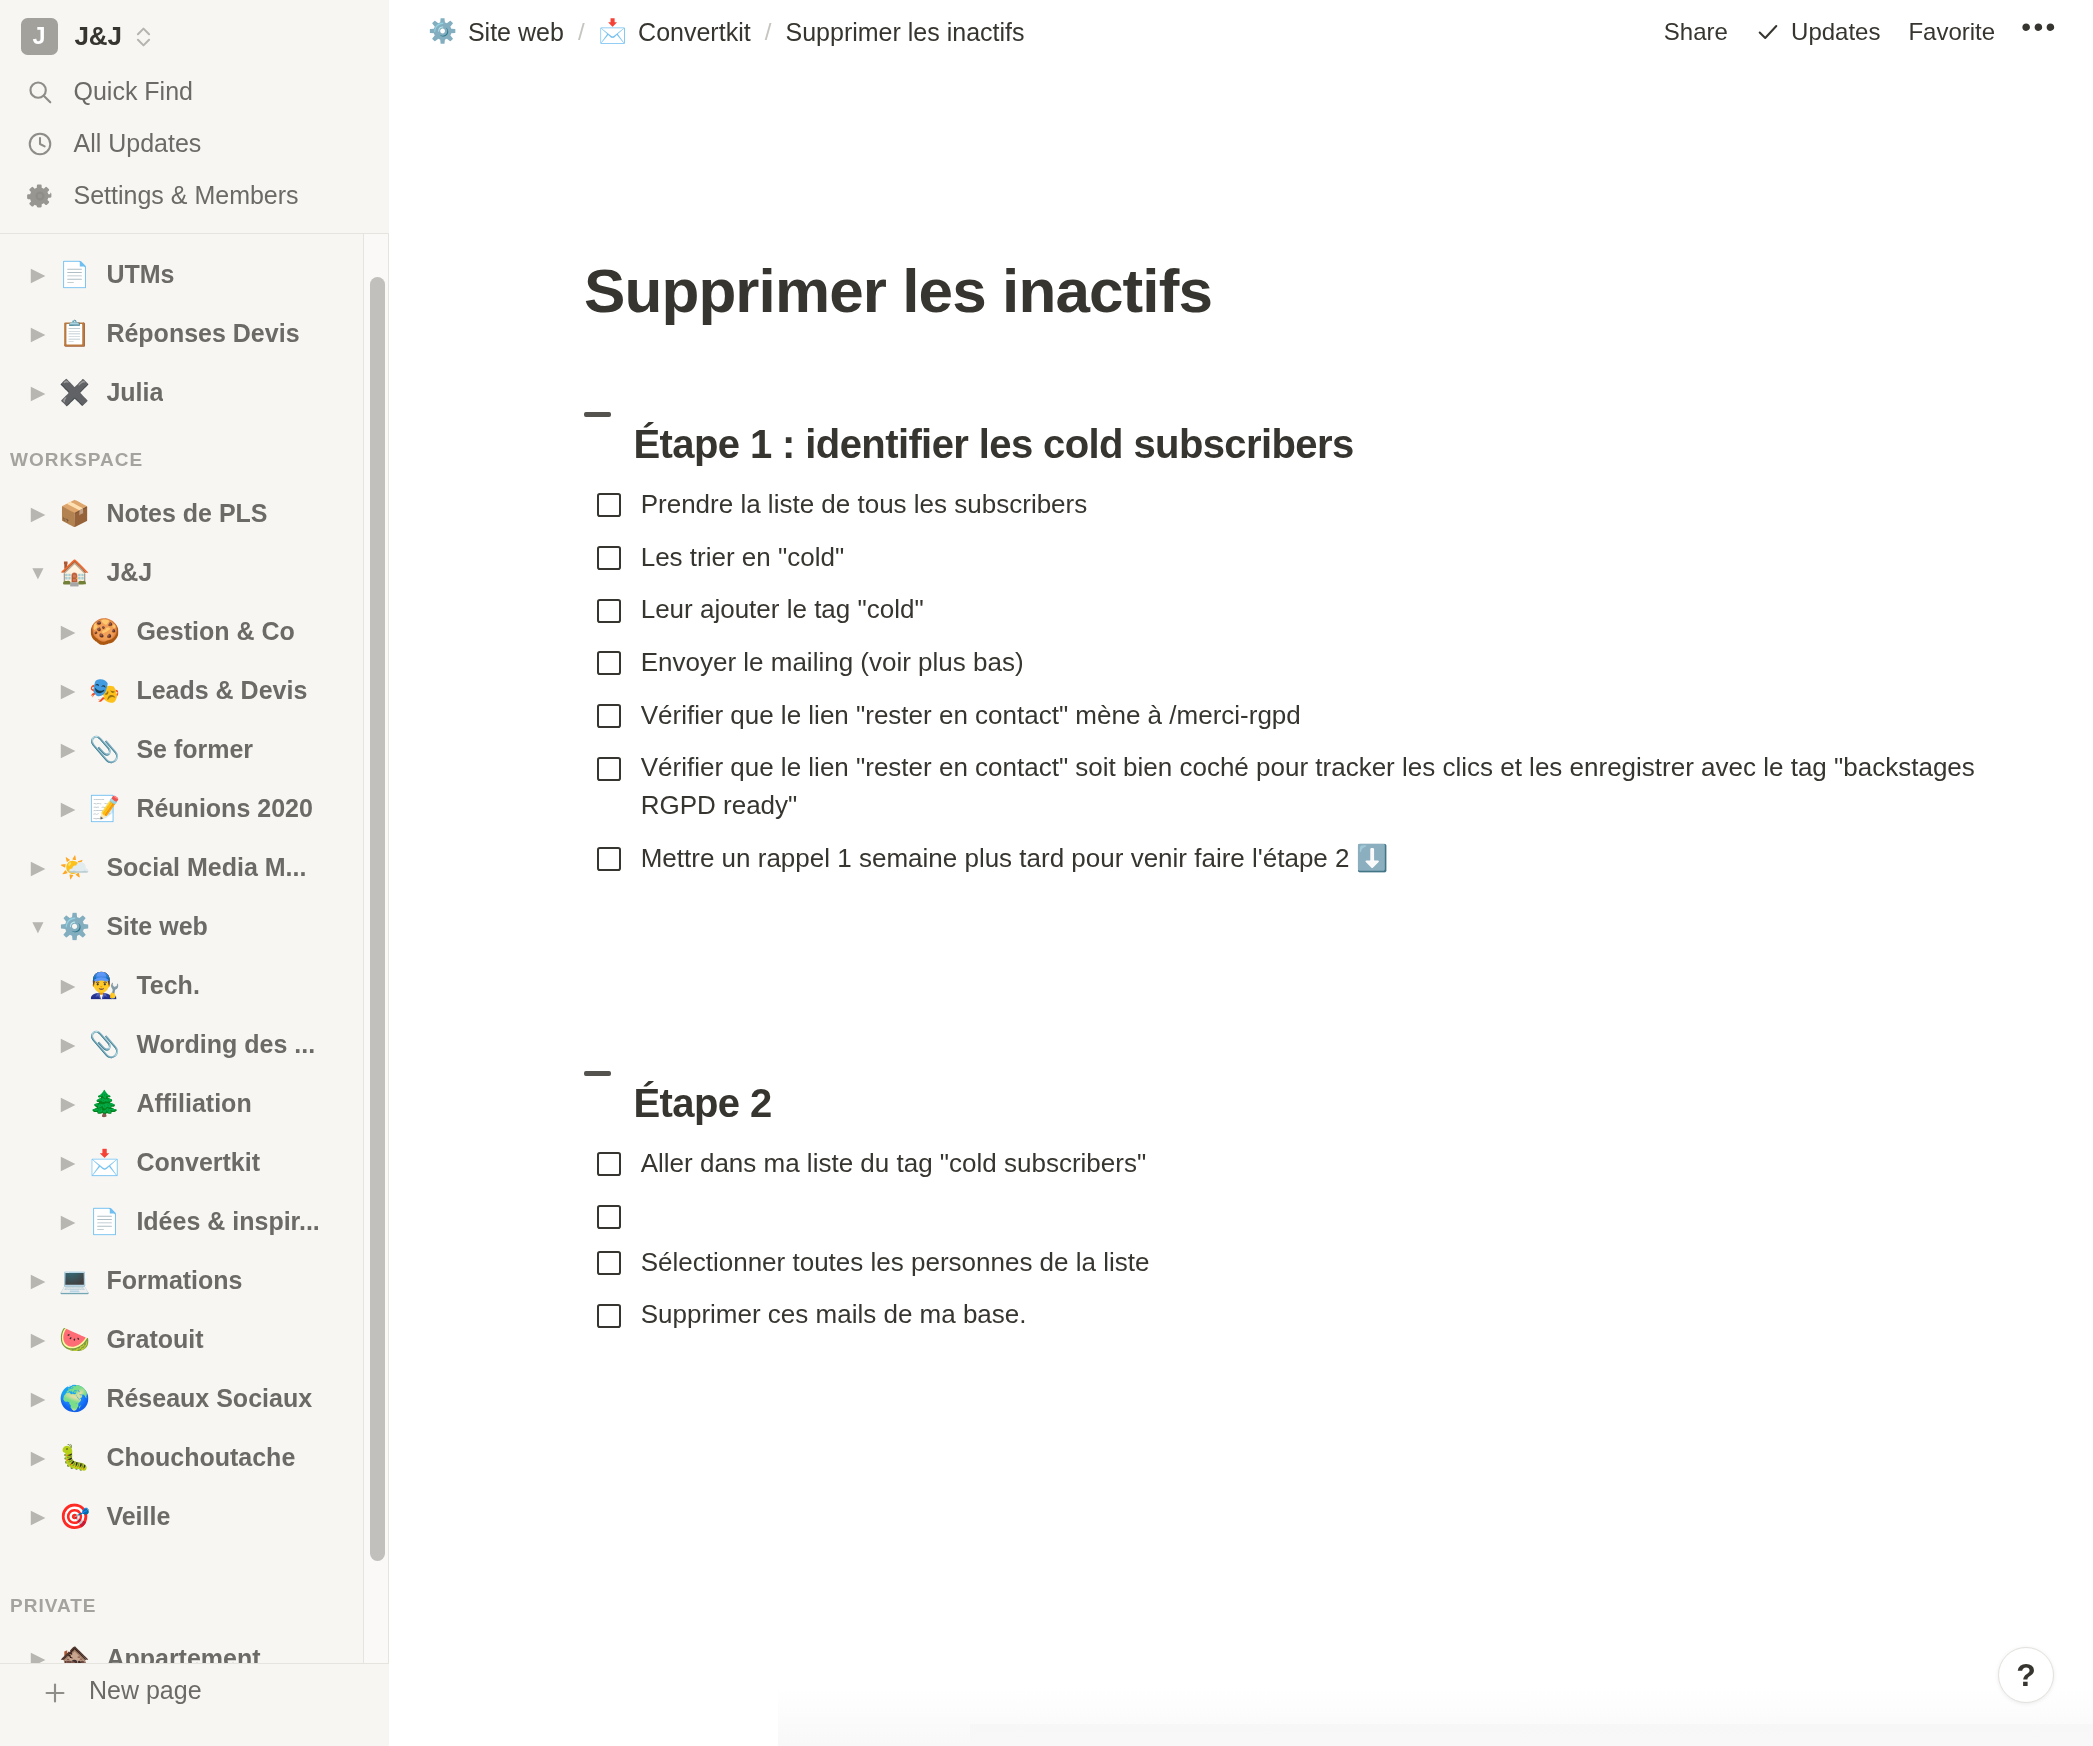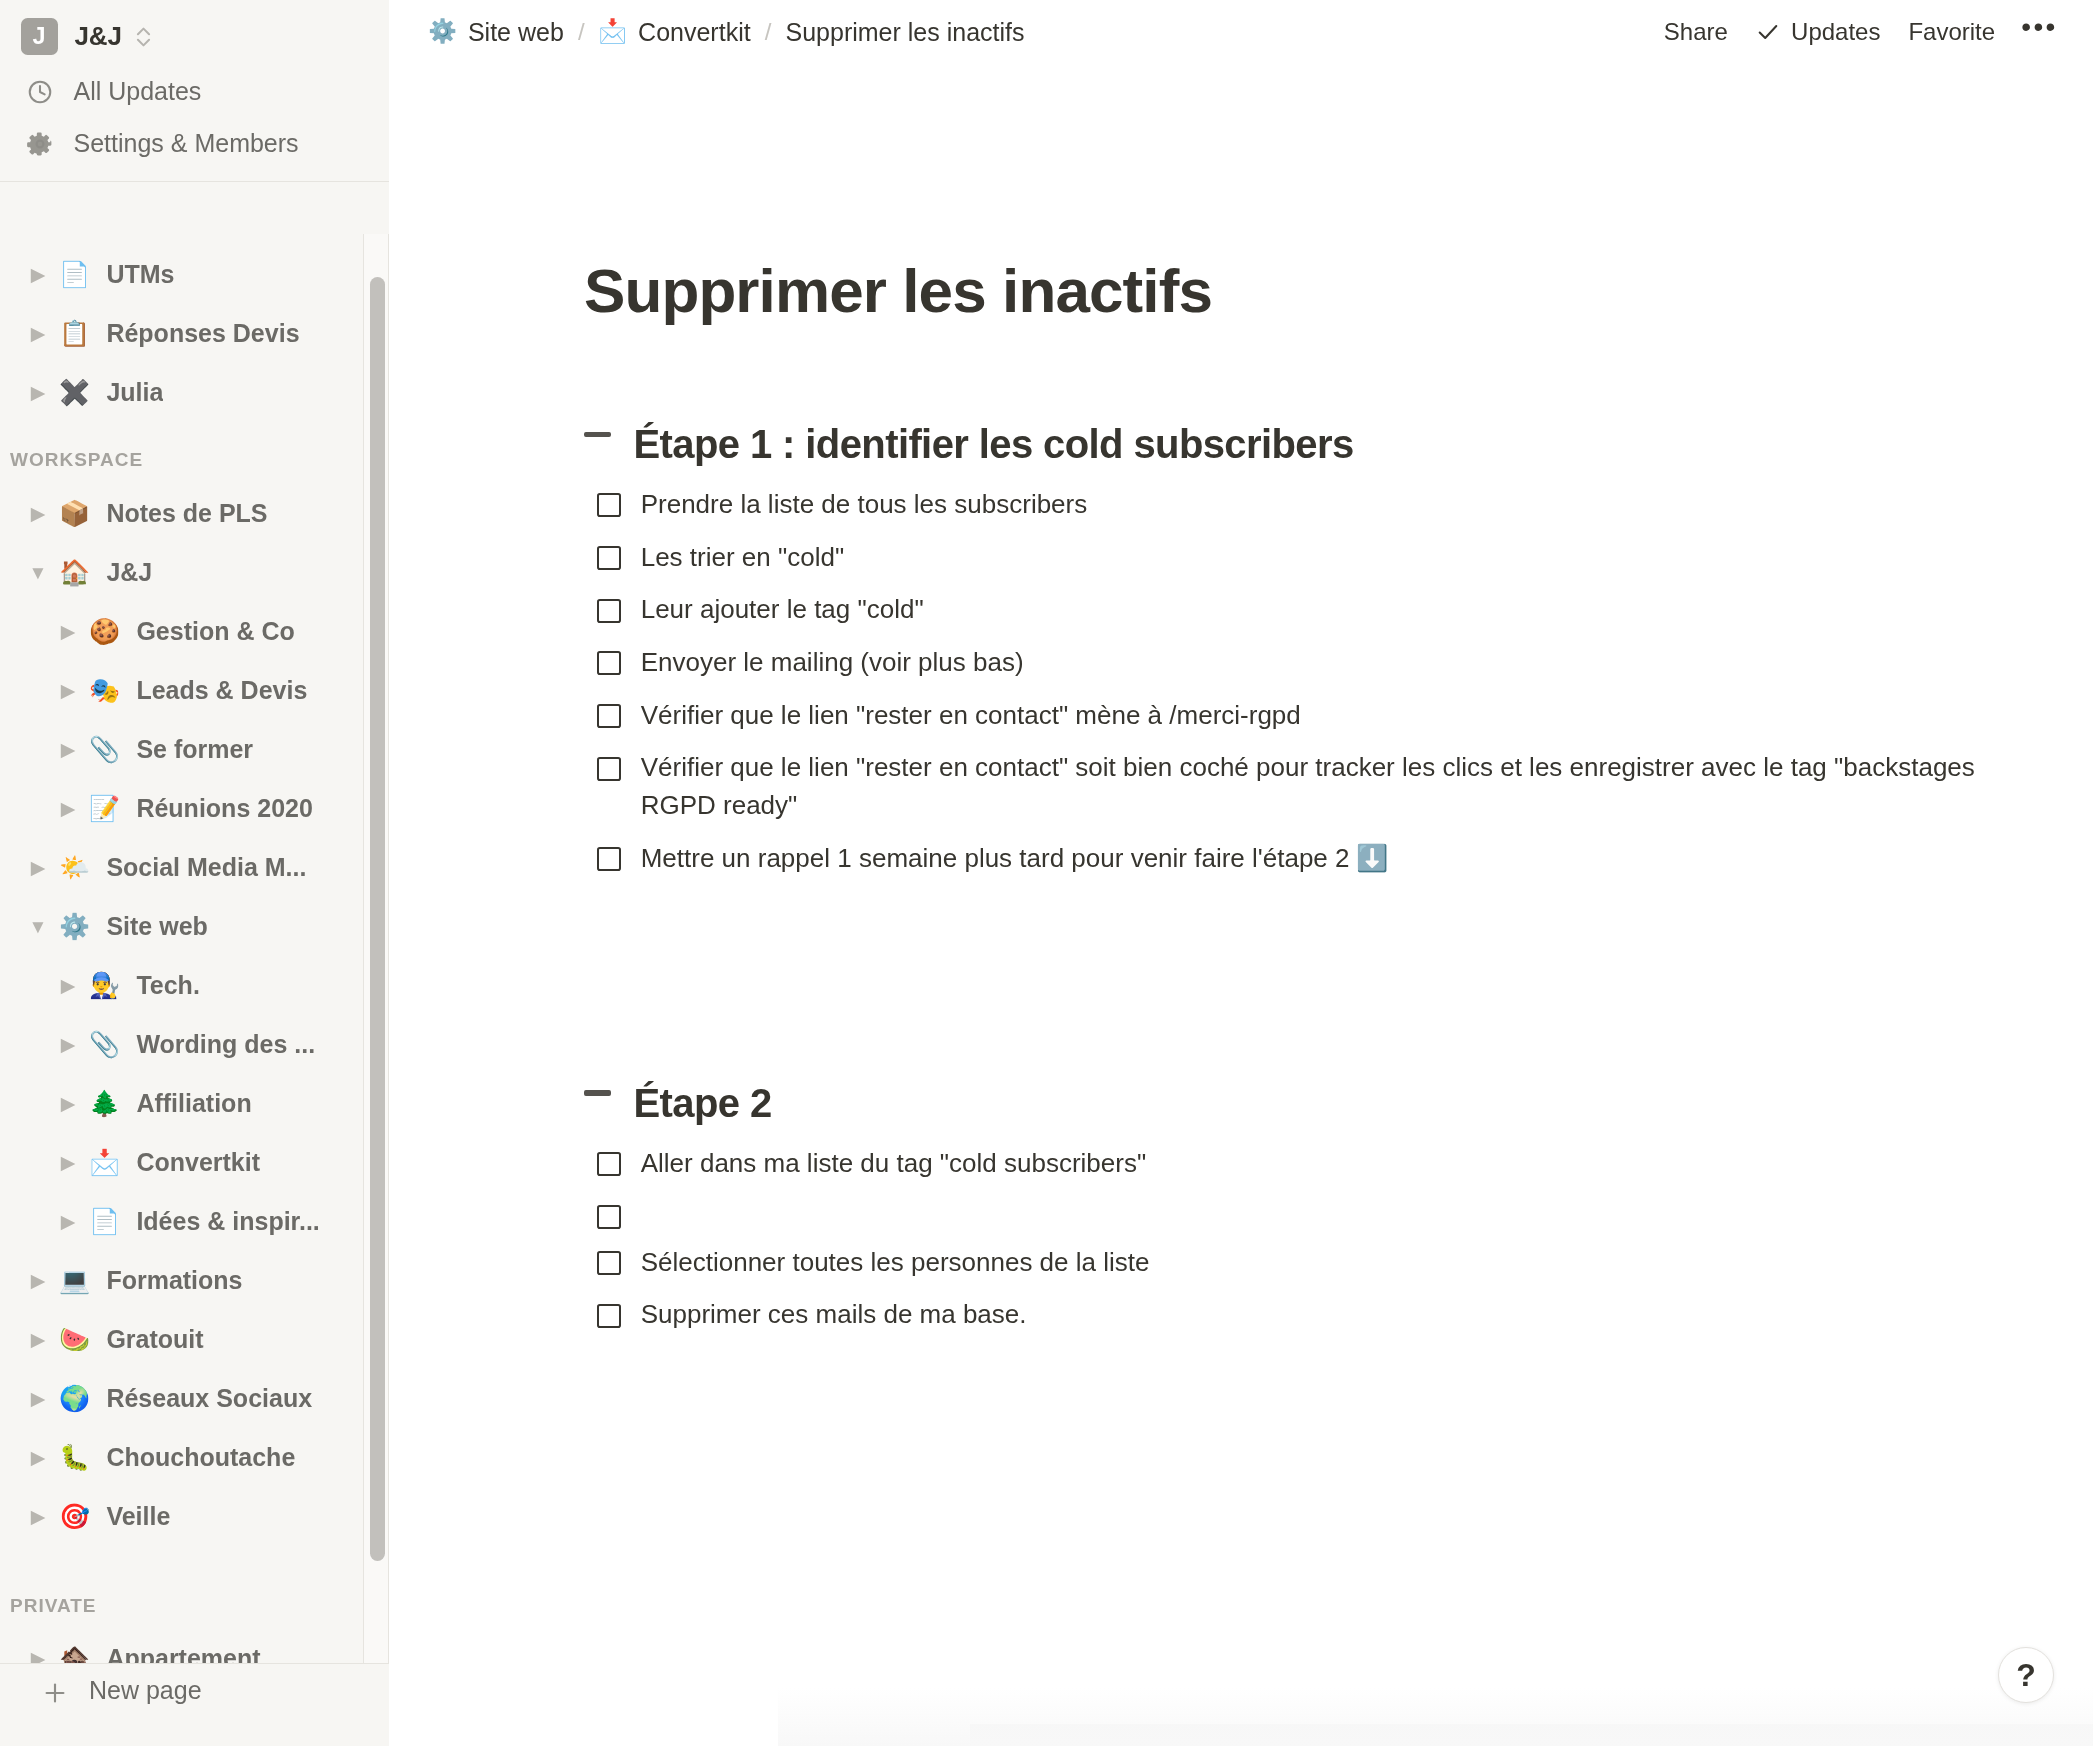--- a/index.html
+++ b/index.html
@@ -263,21 +263,21 @@
     font-size: 62px;
     font-weight: bold;
     color: #37352f;
     letter-spacing: -0.9px;
     margin-top: 193px;
     line-height: 1.1;
   }
 
   .block-heading {
     display: flex;
-    align-items: center;
+    align-items: flex-start;
     margin-top: 97px;
     margin-bottom: 11.2px;
     font-size: 40px;
     font-weight: bold;
     color: #37352f;
     letter-spacing: -0.6px;
   }
   .toggle-dash {
     flex: 0 0 auto;
     width: 27px;
@@ -369,20 +369,29 @@
       <div class="ws-avatar">J</div>
       <div class="ws-name">J&amp;J</div>
       <div class="ws-chev">
         <svg width="19" height="26" viewBox="0 0 20 28">
           <path d="M4 11 L10 5 L16 11" fill="none" stroke="#b6b4af" stroke-width="2.2" stroke-linecap="round" stroke-linejoin="round"></path>
           <path d="M4 17 L10 23 L16 17" fill="none" stroke="#b6b4af" stroke-width="2.2" stroke-linecap="round" stroke-linejoin="round"></path>
         </svg>
       </div>
     </div>
 
+    <div class="sb-top-item">
+      <span class="sb-ic">
+        <svg width="28" height="28" viewBox="0 0 30 30">
+          <circle cx="13" cy="13" r="8.2" fill="none" stroke="#8e8d88" stroke-width="2.3"></circle>
+          <line x1="19" y1="19" x2="26" y2="26" stroke="#8e8d88" stroke-width="2.3" stroke-linecap="round"></line>
+        </svg>
+      </span>
+      <span>Quick Find</span>
+    </div>
 
     <div class="sb-top-item">
       <span class="sb-ic">
         <svg width="28" height="28" viewBox="0 0 30 30">
           <circle cx="15" cy="15" r="11" fill="none" stroke="#8e8d88" stroke-width="2.2"></circle>
           <path d="M15 8.5 L15 15 L20 17.5" fill="none" stroke="#8e8d88" stroke-width="2.2" stroke-linecap="round" stroke-linejoin="round"></path>
         </svg>
       </span>
       <span>All Updates</span>
     </div>

